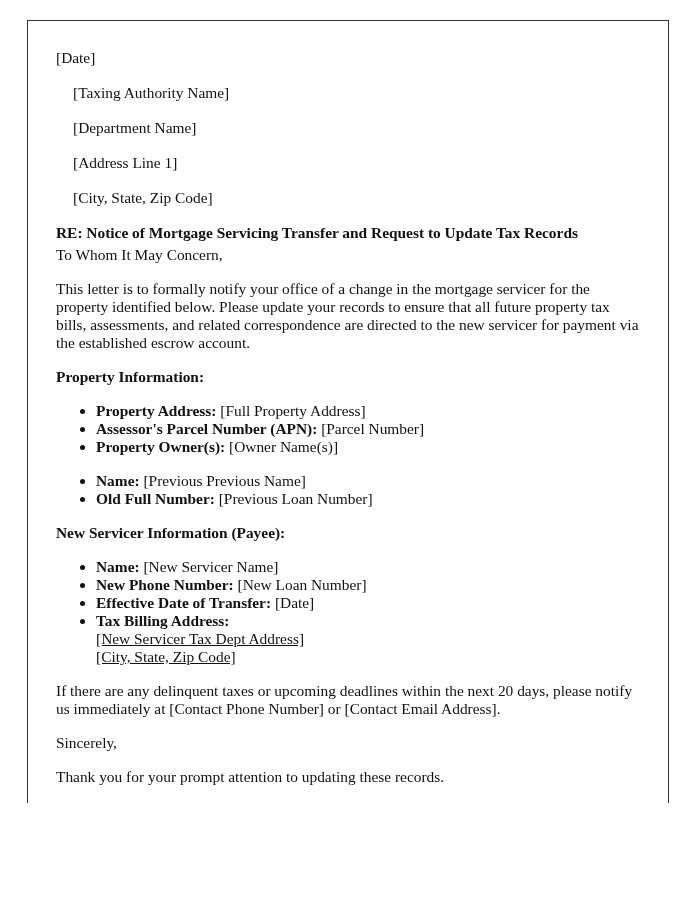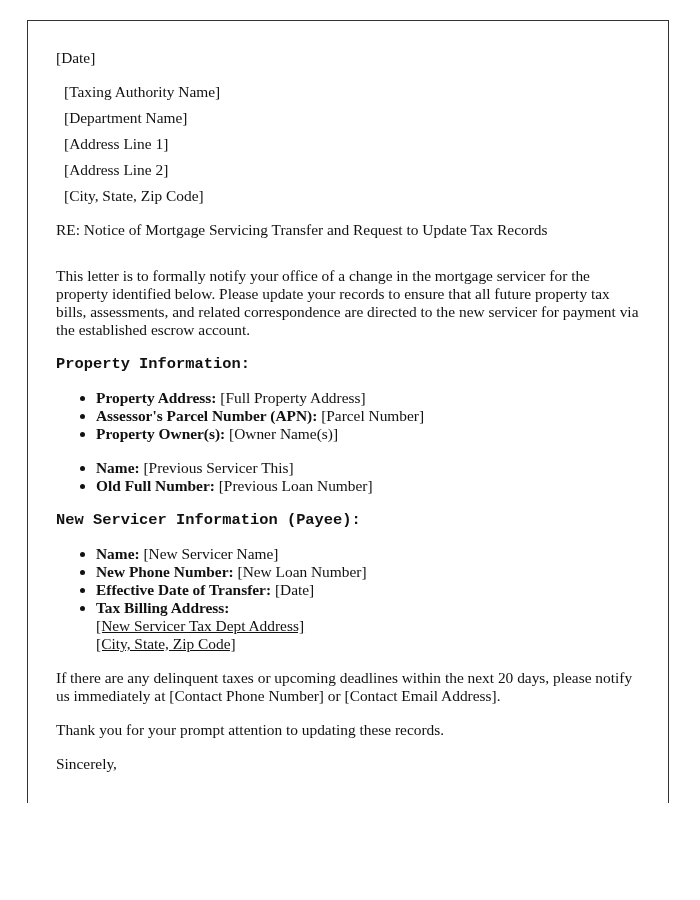--- a/index.html
+++ b/index.html
@@ -35,29 +35,28 @@
       font-size: 15.4px;
       line-height: 18px;
       color: #111111;
     }
     p {
       margin: 0 0 16px 0;
     }
     .address-block {
       margin: 0 0 16px 0;
     }
-    .address-block div { margin: 8px; }
+    .address-block div { margin: 17px; }
     .re-line {
-      font-weight: normal;
-      margin-bottom: 28px;
+      font-weight: bold;
+      margin-bottom: 4px;
     }
     .section-heading {
       font-weight: bold;
       margin: 0 0 16px 0;
-      font-family: Liberation Mono, monospace;
     }
     ul {
       margin: 0 0 16px 0;
       padding-left: 40px;
     }
     li {
       margin: 0;
     }
     li .lbl { font-weight: bold; }
     .sub-line { display: block; text-decoration: underline; }
@@ -68,54 +67,54 @@
 <div class="viewport">
   <div class="page-clip">
     <div class="page">
 
       <p>[Date]</p>
 
       <div class="address-block">
         <div>[Taxing Authority Name]</div>
         <div>[Department Name]</div>
         <div>[Address Line 1]</div>
-        <div>[Address Line 2]</div>
         <div>[City, State, Zip Code]</div>
       </div>
 
       <p class="re-line">RE: Notice of Mortgage Servicing Transfer and Request to Update Tax Records</p>
 
+      <p>To Whom It May Concern,</p>
 
       <p>This letter is to formally notify your office of a change in the mortgage servicer for the property identified below. Please update your records to ensure that all future property tax bills, assessments, and related correspondence are directed to the new servicer for payment via the established escrow account.</p>
 
       <p class="section-heading">Property Information:</p>
       <ul>
         <li><span class="lbl">Property Address:</span><span> [Full Property Address]</span></li>
         <li><span class="lbl">Assessor's Parcel Number (APN):</span><span> [Parcel Number]</span></li>
         <li><span class="lbl">Property Owner(s):</span><span> [Owner Name(s)]</span></li>
       </ul>
 
       <ul>
-        <li><span class="lbl">Name:</span><span> [Previous Servicer This]</span></li>
+        <li><span class="lbl">Name:</span><span> [Previous Previous Name]</span></li>
         <li><span class="lbl">Old Full Number:</span><span> [Previous Loan Number]</span></li>
       </ul>
 
       <p class="section-heading">New Servicer Information (Payee):</p>
       <ul>
         <li><span class="lbl">Name:</span><span> [New Servicer Name]</span></li>
         <li><span class="lbl">New Phone Number:</span><span> [New Loan Number]</span></li>
         <li><span class="lbl">Effective Date of Transfer:</span><span> [Date]</span></li>
         <li>
           <span class="lbl">Tax Billing Address:</span>
           <span class="sub-line">[New Servicer Tax Dept Address]</span>
           <span class="sub-line">[City, State, Zip Code]</span>
         </li>
       </ul>
 
       <p>If there are any delinquent taxes or upcoming deadlines within the next 20 days, please notify us immediately at [Contact Phone Number] or [Contact Email Address].</p>
 
+      <p>Sincerely,</p>
+
       <p>Thank you for your prompt attention to updating these records.</p>
-
-      <p>Sincerely,</p>
 
     </div>
   </div>
 </div>
 
 </body></html>

